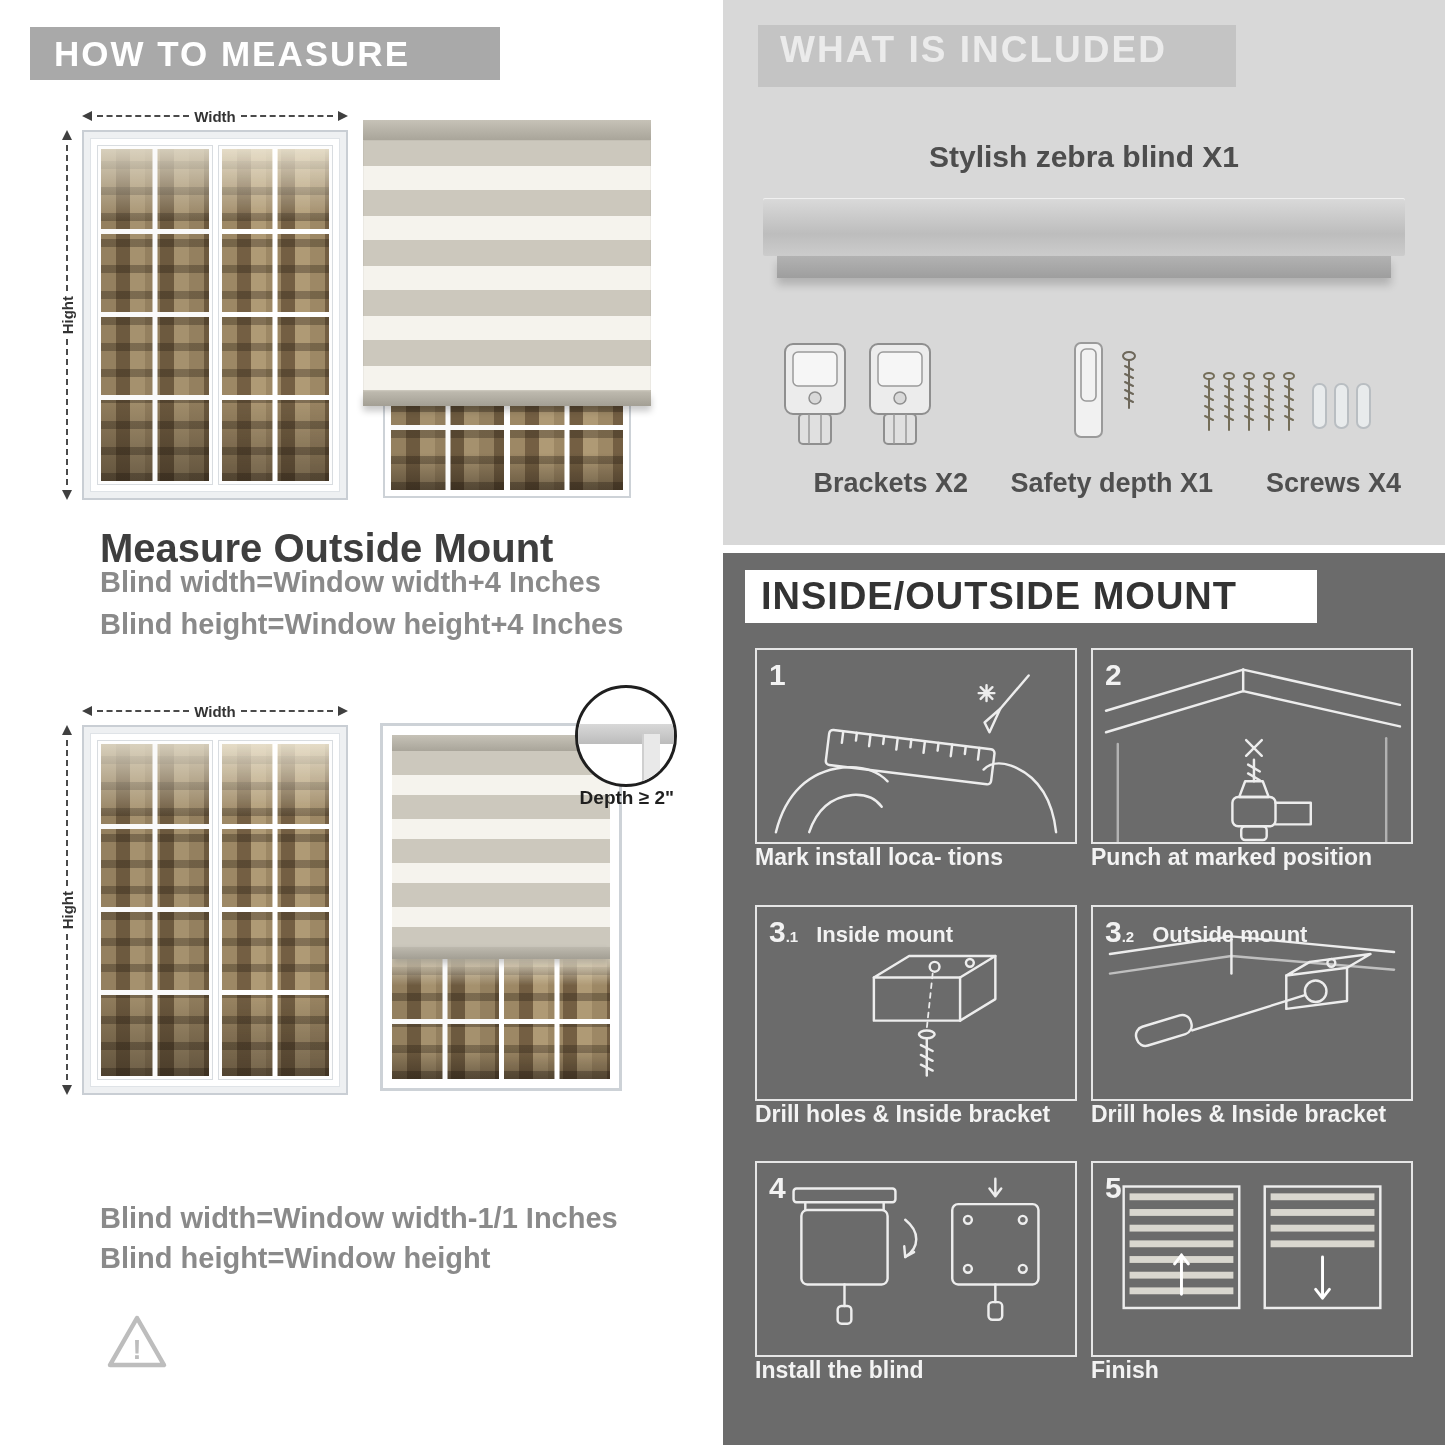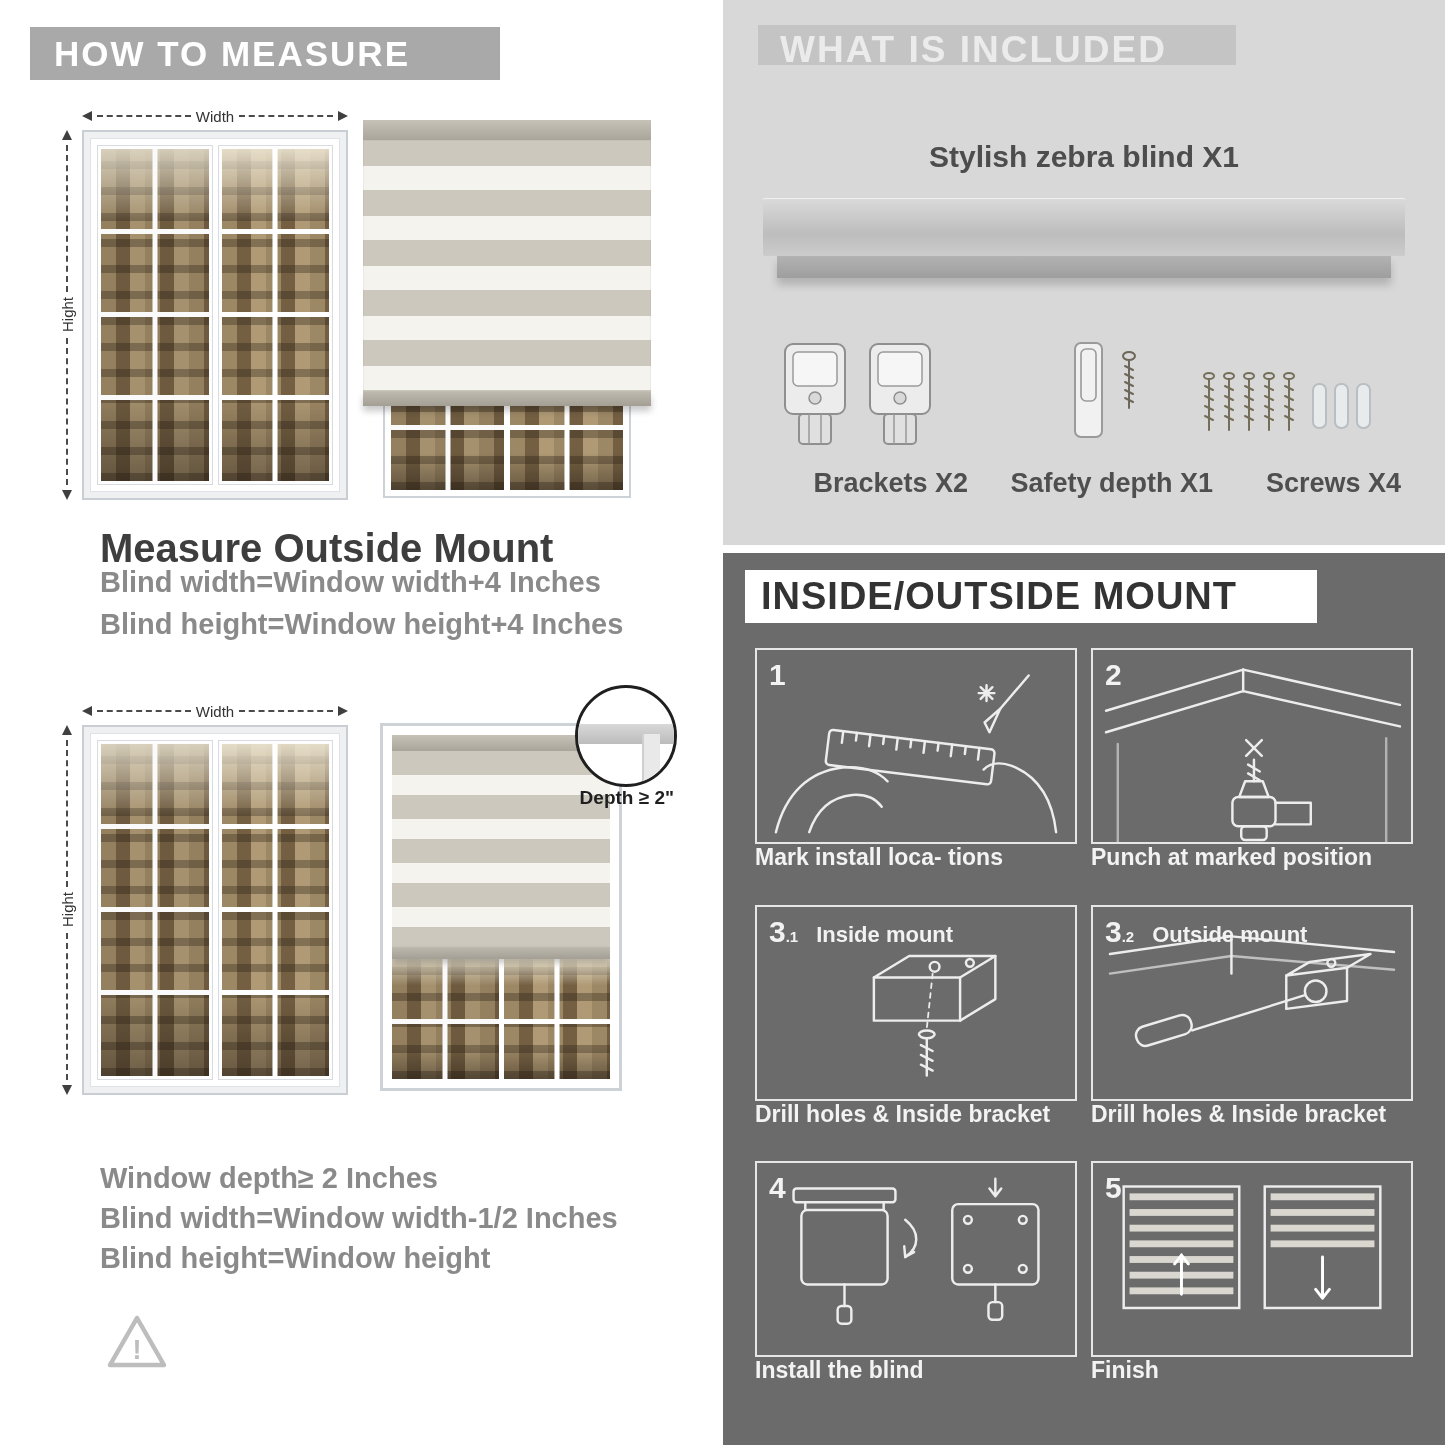--- a/index.html
+++ b/index.html
@@ -12,21 +12,21 @@
     font-size:35px;font-weight:bold;line-height:53px;padding-left:24px;letter-spacing:2px;box-sizing:border-box;}
 
   .mi{position:absolute;display:flex;flex-direction:column;}
   .mi-top{height:28px;display:flex;align-items:center;}
   .mi-top .sp{width:30px;}
   .h-arrow{flex:1;display:flex;align-items:center;}
   .v-arrow{width:30px;display:flex;flex-direction:column;align-items:center;}
   .mi-main{flex:1;display:flex;}
   .ln{flex:1;border-top:2px dashed #4a4a4a;height:0;margin:0 5px;}
   .lnv{flex:1;border-left:2px dashed #4a4a4a;width:0;margin:5px 0;}
-  .albl{font-size:15px;font-weight:normal;color:#333;}
+  .albl{font-size:15px;font-weight:bold;color:#333;}
   .vtxt{writing-mode:vertical-rl;transform:rotate(180deg);}
   .arr-l{width:0;height:0;border-top:5px solid transparent;border-bottom:5px solid transparent;border-right:10px solid #3f3f3f;}
   .arr-r{width:0;height:0;border-top:5px solid transparent;border-bottom:5px solid transparent;border-left:10px solid #3f3f3f;}
   .arr-u{width:0;height:0;border-left:5px solid transparent;border-right:5px solid transparent;border-bottom:10px solid #3f3f3f;}
   .arr-d{width:0;height:0;border-left:5px solid transparent;border-right:5px solid transparent;border-top:10px solid #3f3f3f;}
 
   .window-frame{flex:1;border:2px solid #c9ced4;background:#eef0f2;padding:6px;box-sizing:border-box;}
   .wf-outer{display:flex;height:100%;background:#ffffff;padding:7px;gap:7px;border:1px solid #dfe3e7;box-sizing:border-box;}
   .sash{flex:1;position:relative;border:3px solid #fdfdfd;outline:1px solid #d8dce0;overflow:hidden;}
   .glass{position:absolute;inset:0;
@@ -68,21 +68,21 @@
       border-radius:50%;background:#ffffff;overflow:hidden;z-index:5;}
   .dc-h{position:absolute;left:-6px;top:36px;width:110%;height:20px;background:linear-gradient(180deg,#d8d8d8,#bcbcbc);}
   .dc-v{position:absolute;right:14px;top:46px;width:16px;height:60px;background:#e9e9e9;border-left:2px solid #cfcfcf;}
   .depth-lbl{position:absolute;right:-52px;top:64px;font-size:19px;font-weight:bold;color:#1f1f1f;z-index:6;white-space:nowrap;}
 
   .warn{position:absolute;display:flex;gap:18px;align-items:flex-start;}
   .warn-txt{width:450px;font-size:21px;color:#9e9e9e;line-height:1.5;}
 
   
   .included{position:absolute;left:723px;top:0;width:722px;height:545px;background:#d8d8d8;}
-  .inc-band{position:absolute;left:35px;top:25px;width:478px;height:40px;background:#c4c4c4;color:#ebebeb;
+  .inc-band{position:absolute;left:35px;top:25px;width:478px;height:62px;background:#c4c4c4;color:#ebebeb;
       font-size:37px;font-weight:bold;line-height:50px;padding-left:22px;letter-spacing:2px;box-sizing:border-box;}
   .inc-blind-lbl{position:absolute;left:0;right:0;top:140px;text-align:center;font-size:30px;font-weight:bold;color:#4d4d4d;}
   .headrail{position:absolute;left:40px;right:40px;top:198px;}
   .hr-top{height:58px;background:linear-gradient(180deg,#dadada,#bdbdbd 62%,#cccccc);border-radius:2px;
       box-shadow:inset 0 1px 0 rgba(255,255,255,.6);}
   .hr-lip{height:22px;margin:0 14px;background:linear-gradient(180deg,#b2b2b2,#9e9e9e);
       box-shadow:0 7px 9px rgba(0,0,0,.18);}
   .inc-ico{position:absolute;}
   .inc-label{position:absolute;top:468px;width:220px;text-align:right;font-size:27px;font-weight:bold;color:#4f4f4f;}
 
@@ -240,22 +240,21 @@
         </div>
       </div>
     </div>
     <div class="depth-circle">
       <div class="dc-h"></div>
         <div class="dc-v"></div>
     </div>
     <div class="depth-lbl">Depth ≥ 2"</div>
   </div>
 
-  <p class="mline" style="left:100px;top:1162px;">Window depth≥ 2 Inches</p>
-  <p class="mline" style="left:100px;top:1202px;">Blind width=Window width-1/2 Inches</p>
+  <p class="mline" style="left:100px;top:1202px;">Blind width=Window width-1/1 Inches</p>
   <p class="mline" style="left:100px;top:1242px;">Blind height=Window height</p>
 
   <div class="warn" style="left:105px;top:1312px;">
     <svg width="64" height="60" viewBox="0 0 64 60">
       <path d="M32 6 L59 53 H5 Z" fill="none" stroke="#bdbdbd" stroke-width="4.5" stroke-linejoin="round"></path>
       <text x="32" y="47" text-anchor="middle" font-size="27" font-weight="bold" fill="#bdbdbd">!</text>
     </svg>
   </div>
 
   <div class="included">

